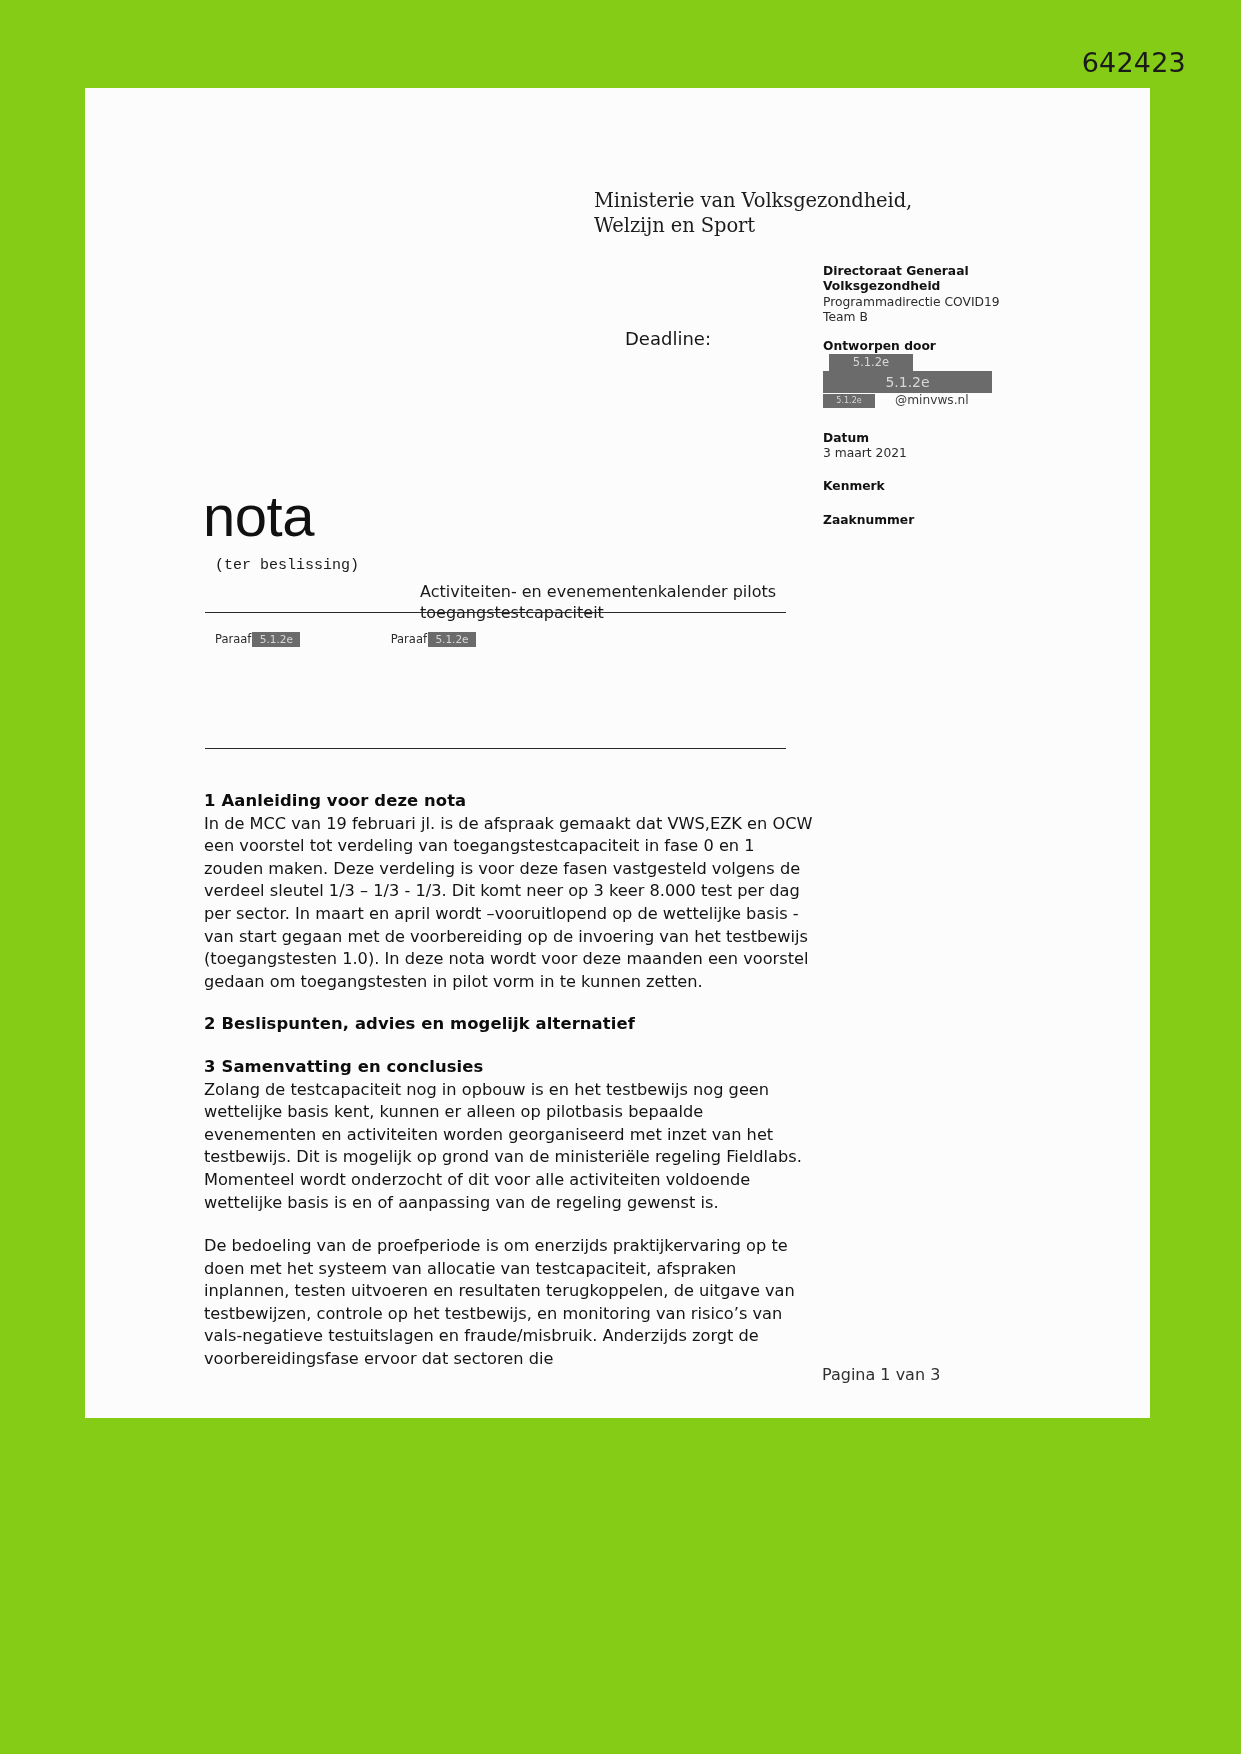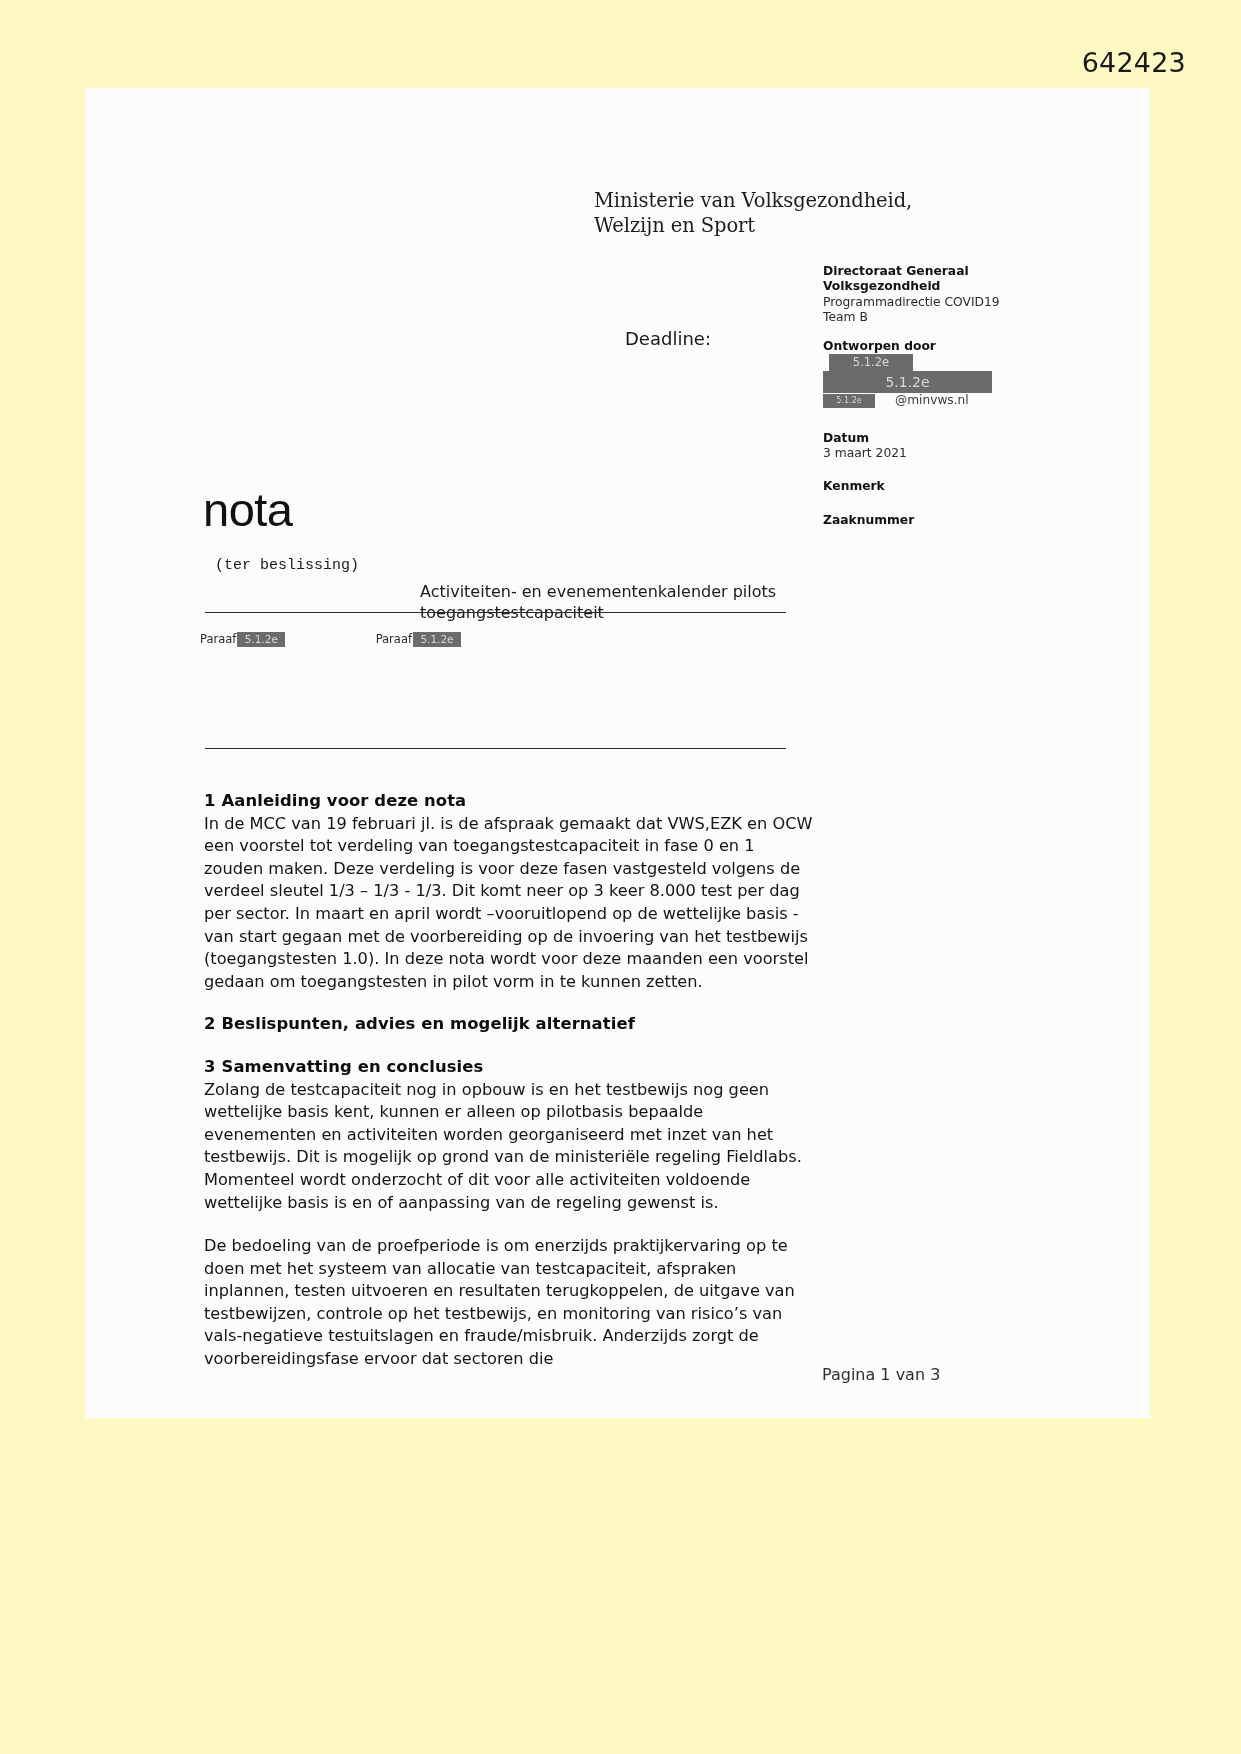--- a/index.html
+++ b/index.html
@@ -4,21 +4,21 @@
 <style>
   html, body {
     margin: 0;
     padding: 0;
     background: #ffffff;
   }
   .page {
     position: relative;
     width: 1241px;
     height: 1754px;
-    background: #fef9c3;
+    background: #84cc16;
     font-family: "DejaVu Sans", sans-serif;
     overflow: hidden;
   }
 
   
   .scan-tint {
     position: absolute;
     left: 85px;
     top: 88px;
     width: 1065px;
@@ -108,21 +108,21 @@
     vertical-align: middle;
     margin-left: 20px;
   }
   .meta-row { white-space: nowrap; }
 
   
   .nota {
     position: absolute;
     left: 203px;
     top: 482px;
-    font-size: 47px;
+    font-size: 58px;
     font-weight: 300;
     color: #111111;
     letter-spacing: -0.5px;
     font-family: "DejaVu Sans", sans-serif;
   }
   .nota-weight { font-family: "Liberation Sans", sans-serif; font-weight: 400; }
 
   .subtitle-left {
     position: absolute;
     left: 215px;
@@ -145,21 +145,21 @@
     position: absolute;
     left: 205px;
     width: 581px;
     border-top: 1.6px solid #2a2a2a;
   }
   .rule-1 { top: 612px; }
   .rule-2 { top: 748px; }
 
   .paraaf-row {
     position: absolute;
-    left: 200px;
+    left: 215px;
     top: 632px;
     font-size: 11.5px;
     color: #2b2b2b;
   }
   .paraaf-item {
     display: inline-block;
     white-space: nowrap;
   }
   .paraaf-gap { display: inline-block; width: 83px; }
   .rd-paraaf {

